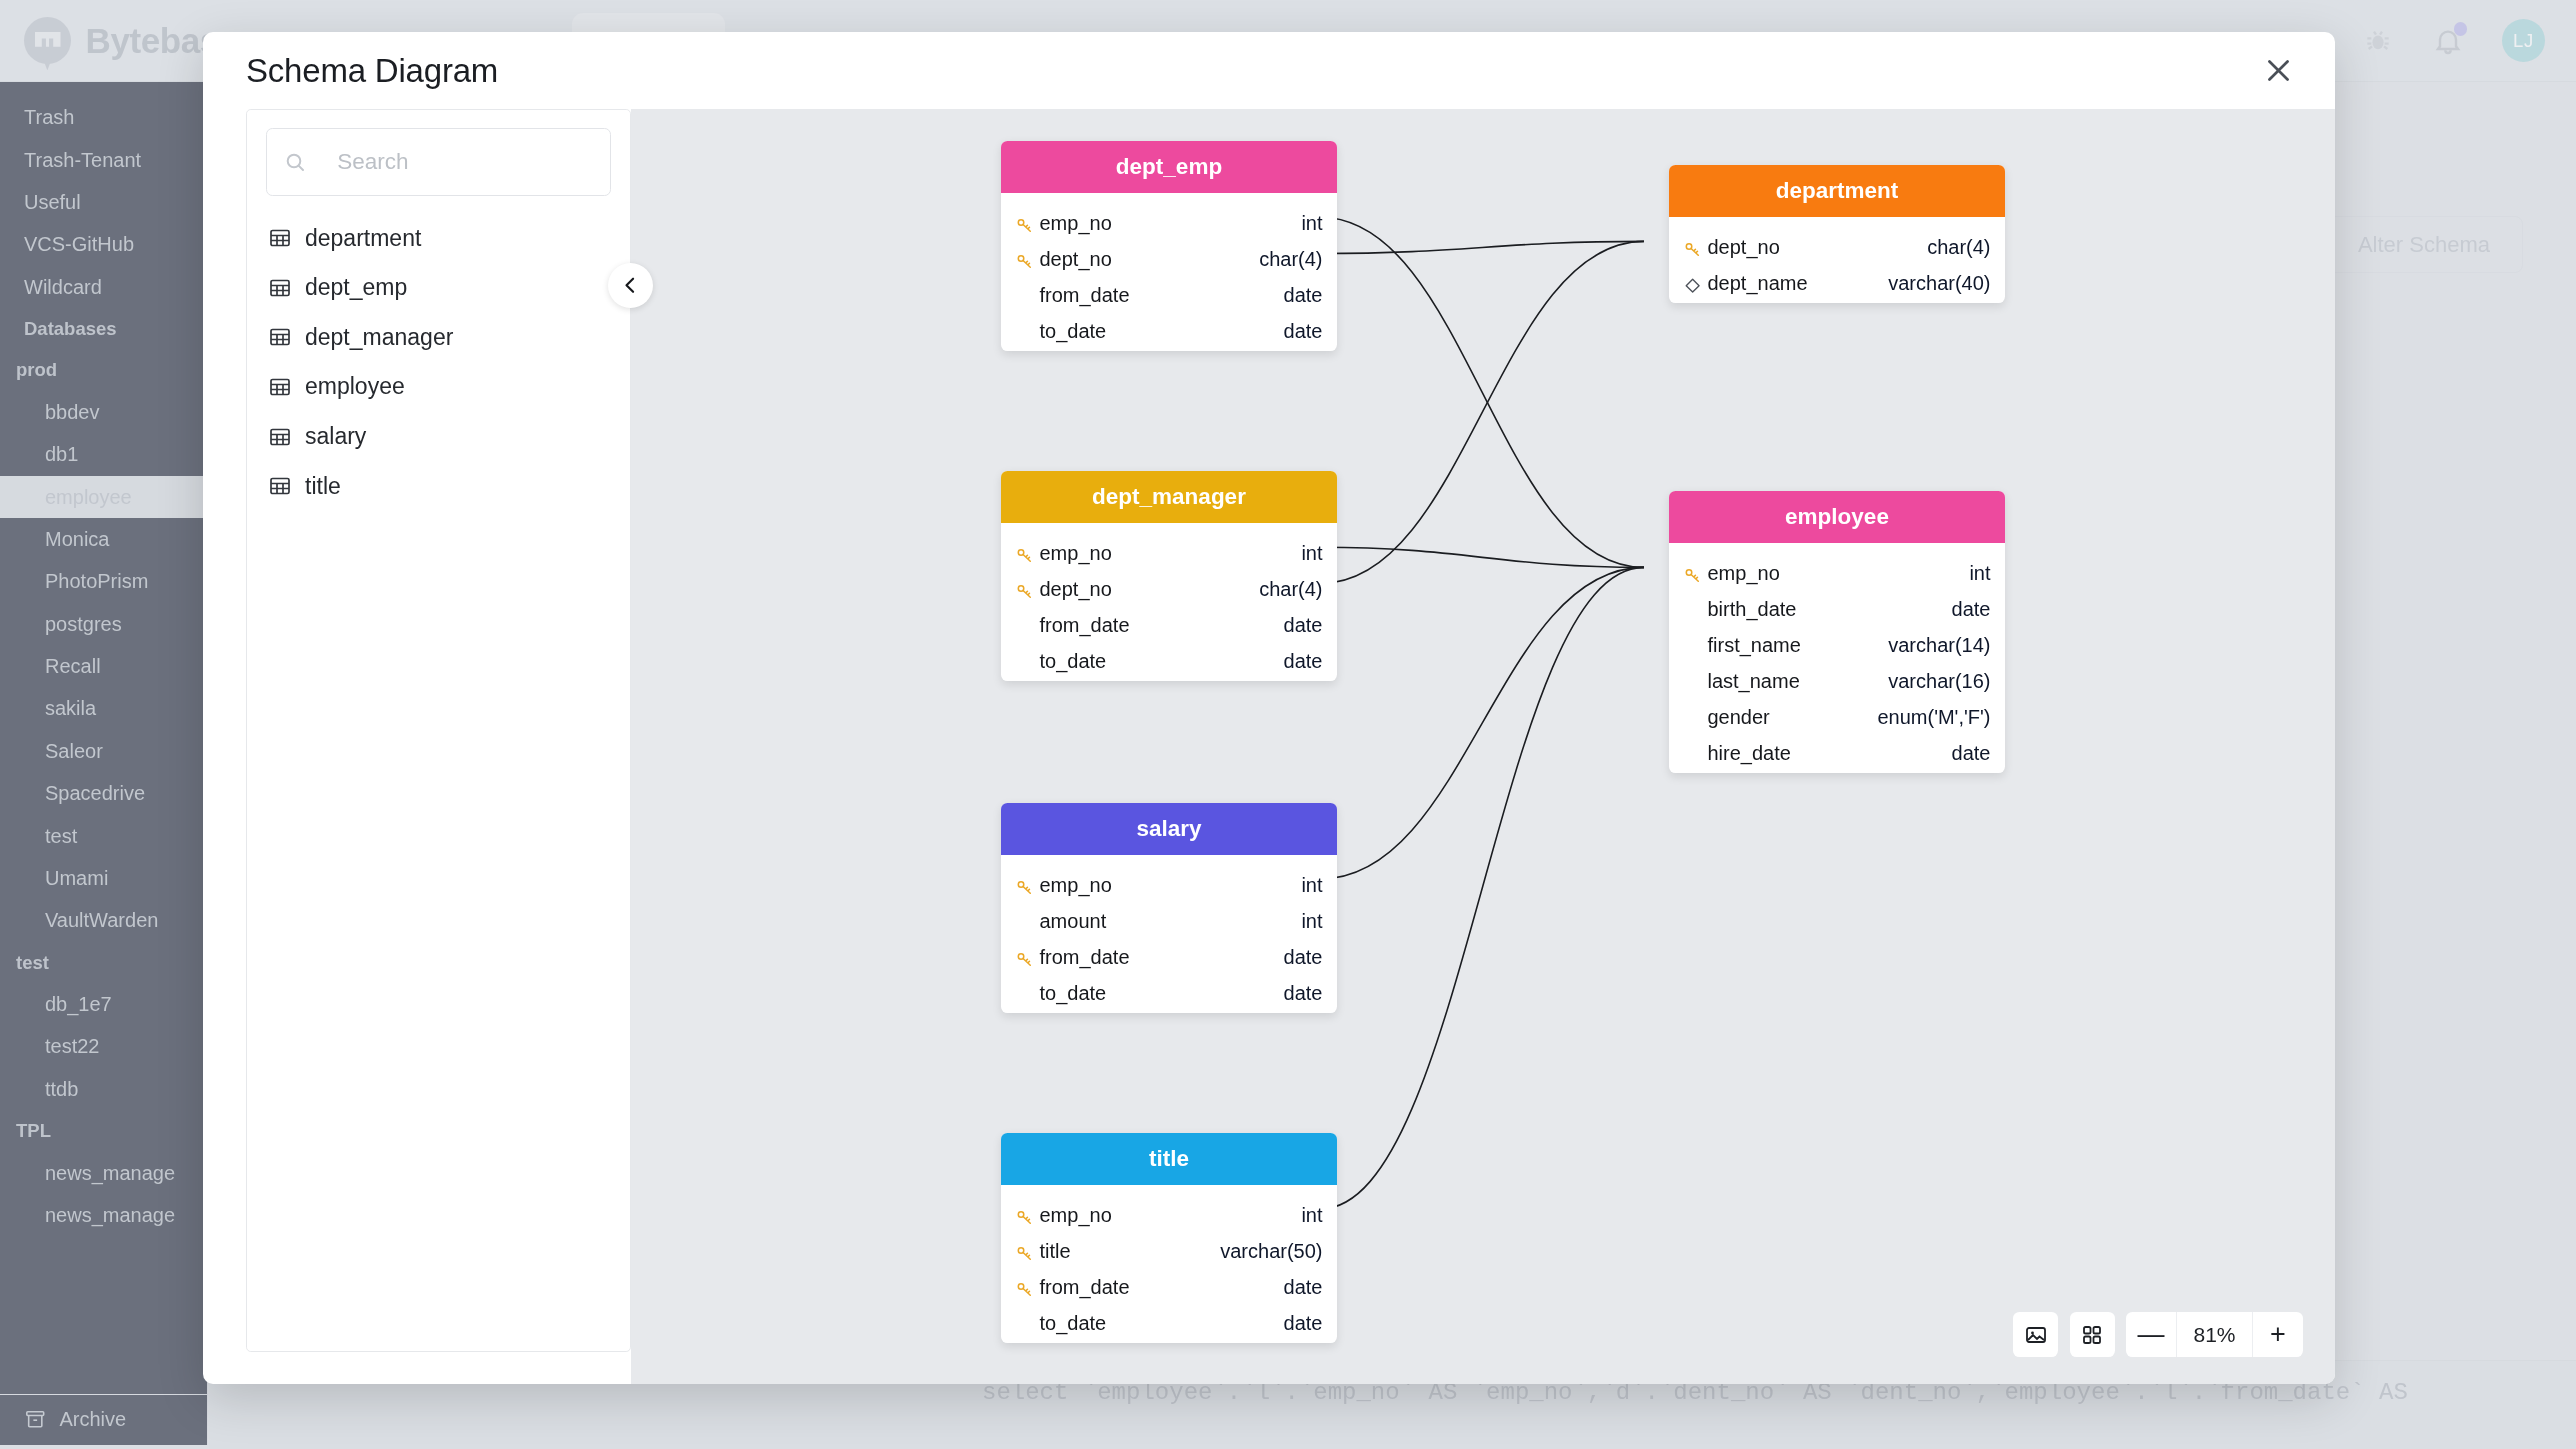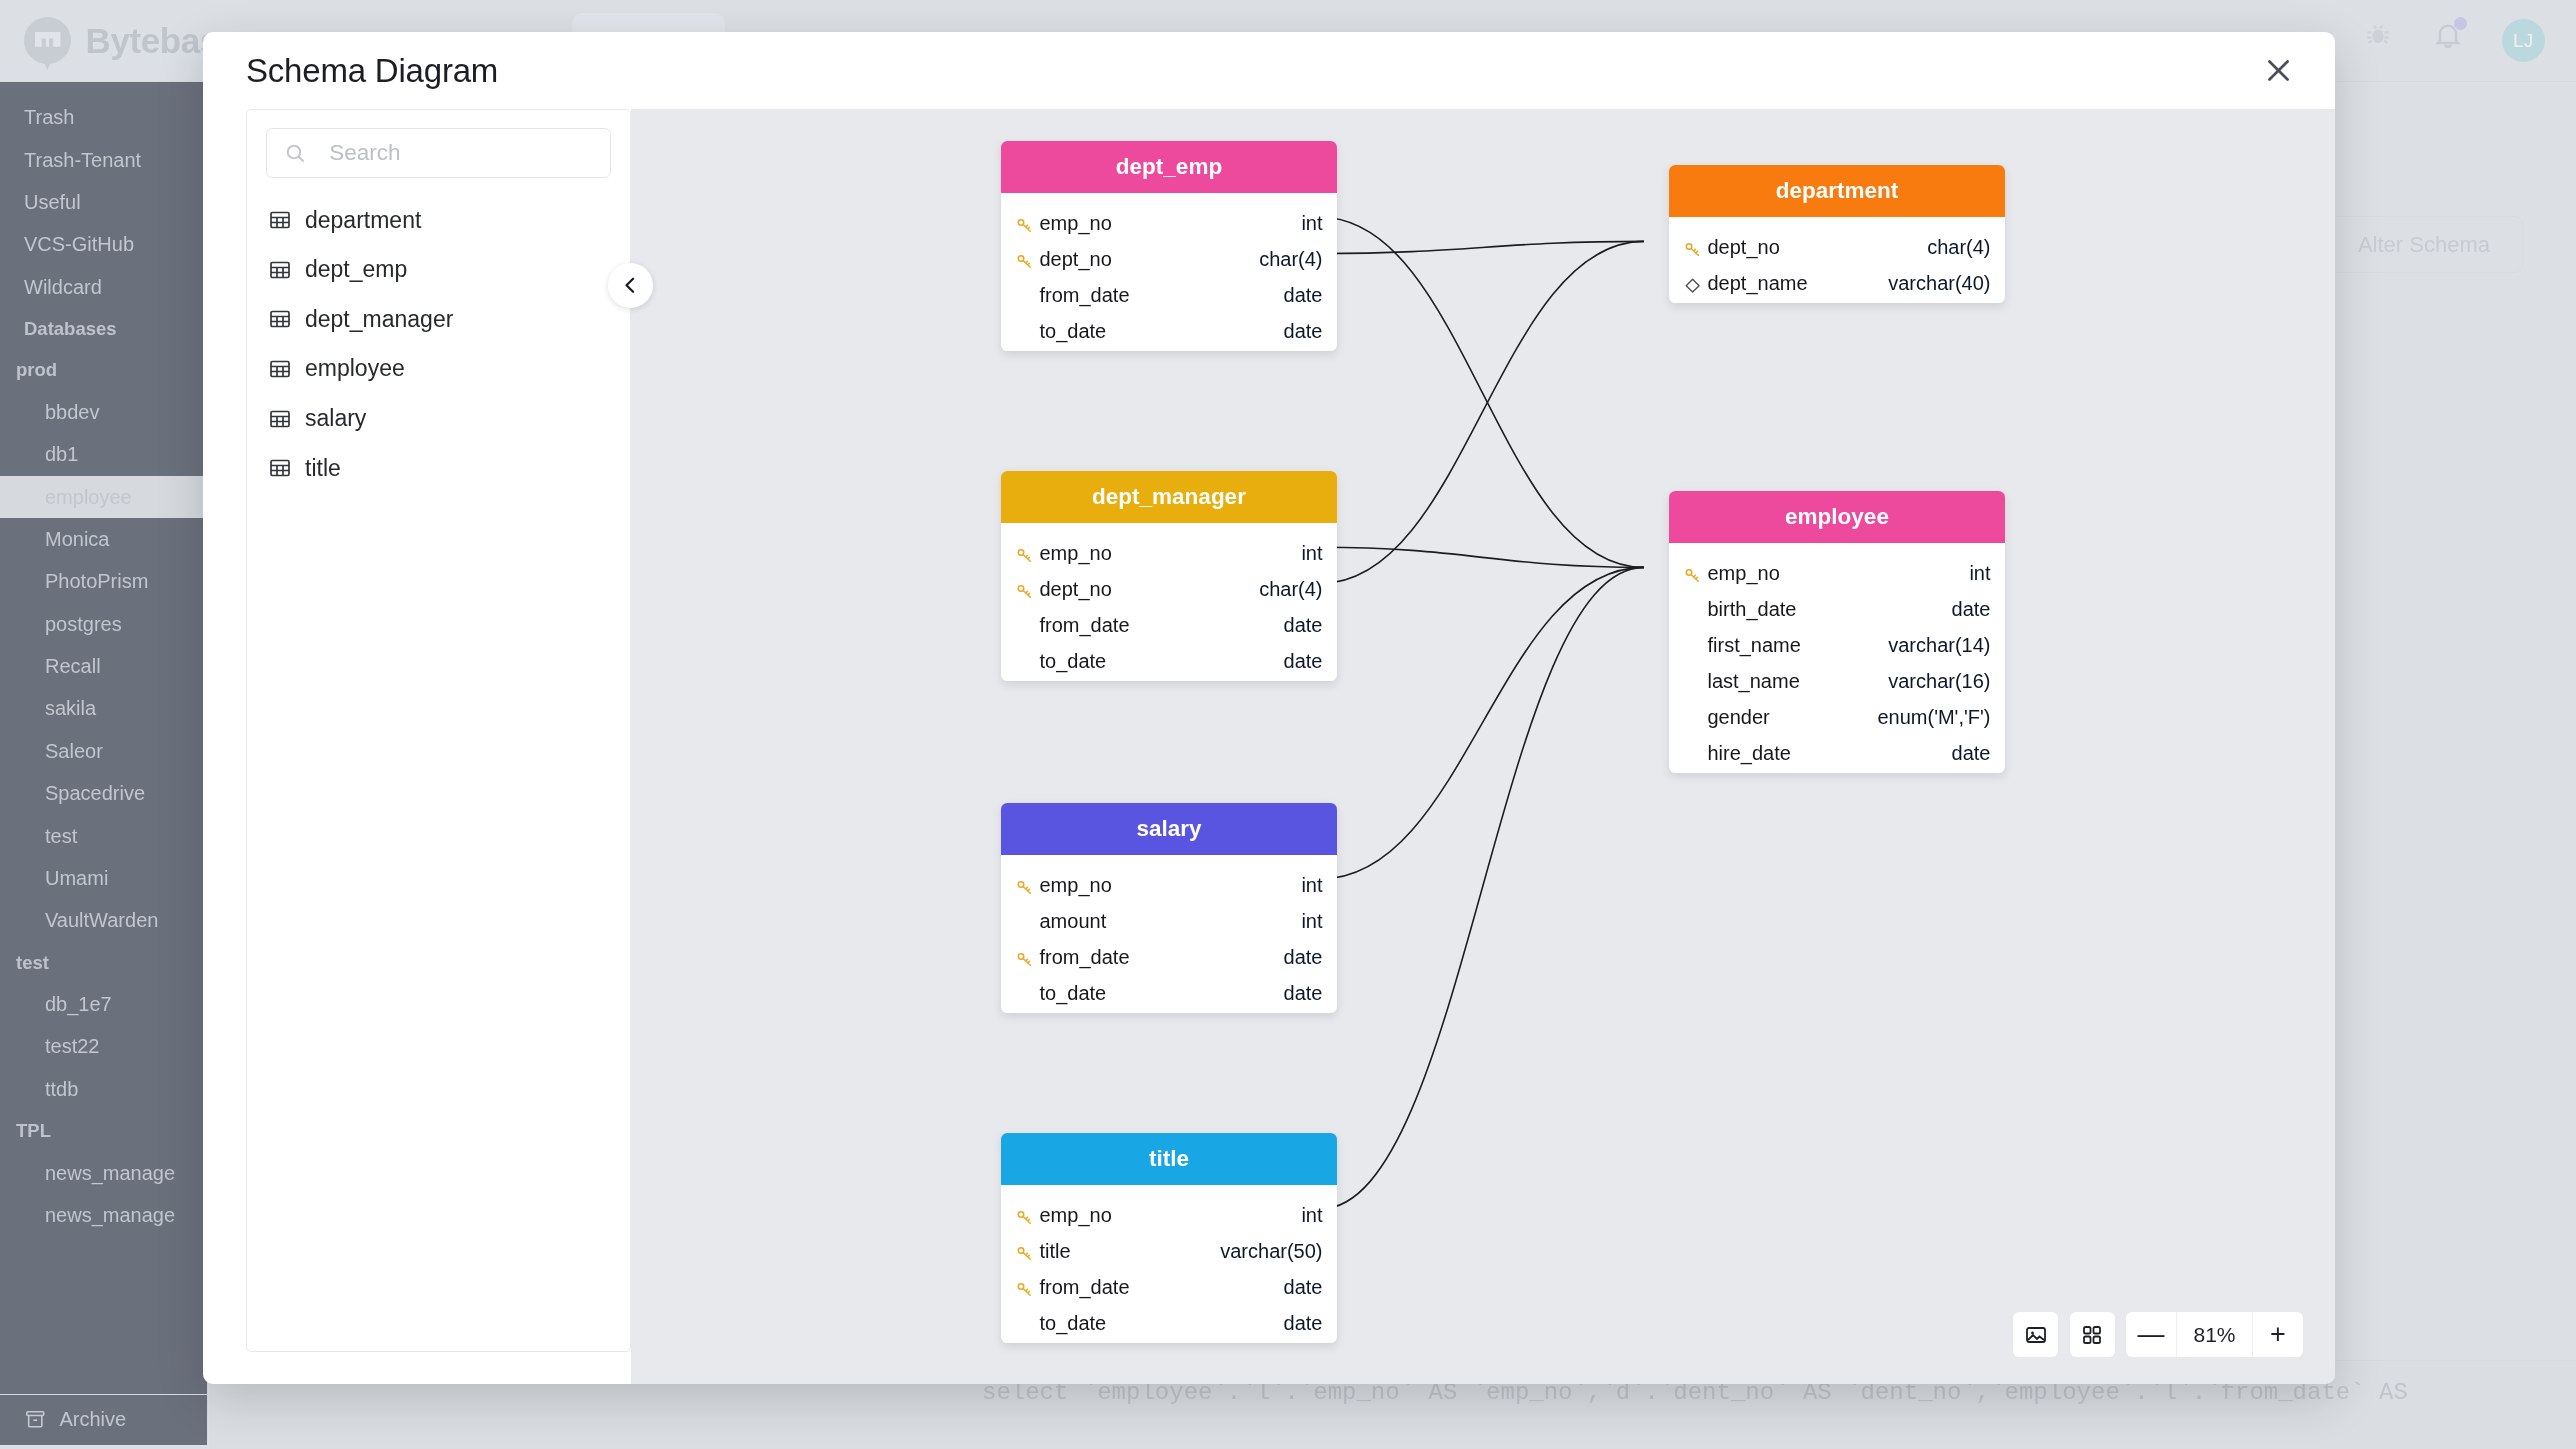--- a/index.html
+++ b/index.html
@@ -36,21 +36,21 @@
   }
   .brand-logo::after {
     content: ""; position: absolute; left: 18.5px; bottom: -6.4px;
     width: 9.7px; height: 13px; background: #b9bfc8;
     clip-path: polygon(0 0,100% 0,50% 100%);
   }
   .brand-name {
     font-size: 35px; font-weight: bold; color: #a9b0ba; letter-spacing: -0.4px;
   }
   .topbar-right {
-    margin-left: auto; display: flex; gap: 38px; padding-right: 31px;
+    margin-left: auto; display: flex; align-items: center; gap: 38px; padding-right: 31px;
   }
   .icon-bug, .icon-bell { width: 32px; height: 32px; position: relative; }
   .icon-bug svg, .icon-bell svg { width: 100%; height: 100%; }
   .bell-badge {
     position: absolute; right: -3.2px; top: -2.4px;
     width: 13.7px; height: 13.7px; border-radius: 50%; background: #b4b0e8;
   }
   .avatar {
     width: 43px; height: 43px; border-radius: 50%;
     background: #9fd3d8; color: #ffffff;
@@ -139,23 +139,23 @@
   .tables-panel {
     width: 385px; flex: 0 0 385px;
     border: 0.8px solid #e6e8eb;
     border-radius: 4.8px;
     margin: 0 0 32px 43px;
     background: #fff;
     position: relative;
   }
   .search-wrap { padding: 17.7px 19.3px 6.4px 19.3px; }
   .search-box {
-    display: flex; align-items: center; gap: 22px;
+    display: flex; align-items: center; gap: 30px;
     border: 0.8px solid #e2e4e8; border-radius: 6.4px;
-    height: 50px; padding: 0 16px;
+    height: 68px; padding: 0 16px;
   }
   .search-box svg { width: 24px; height: 24px; flex: 0 0 24px; color: #c3c7cd; }
   .search-input {
     border: none; outline: none; font-size: 22.5px; color: #33373d;
     font-family: "Liberation Sans", sans-serif; width: 100%; background: transparent;
   }
   .search-input::placeholder { color: #bcc0c6; }
 
   .table-list { padding: 11.3px 0 0 0; }
   .table-item {

